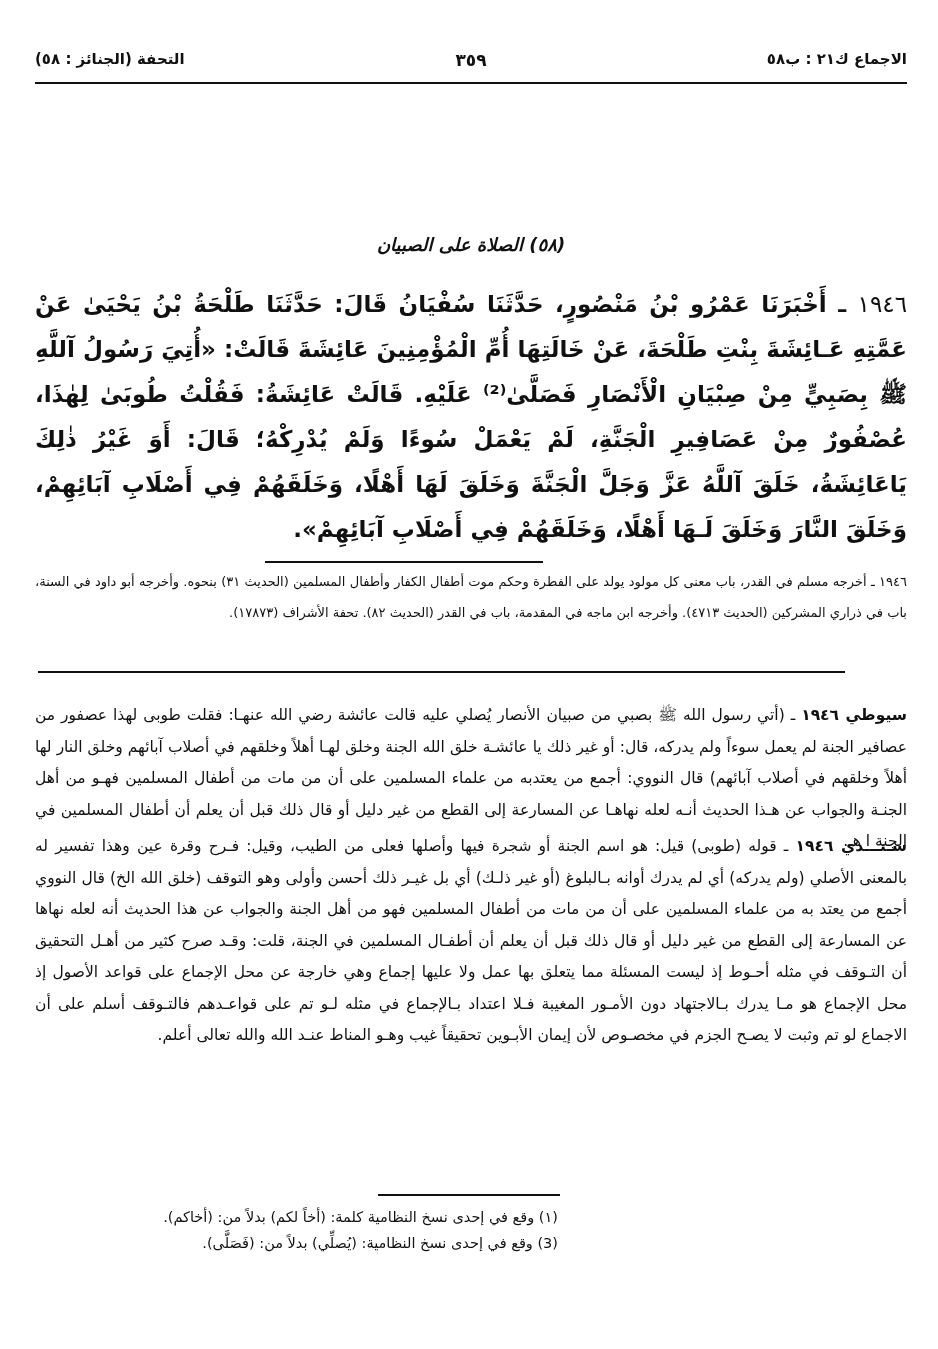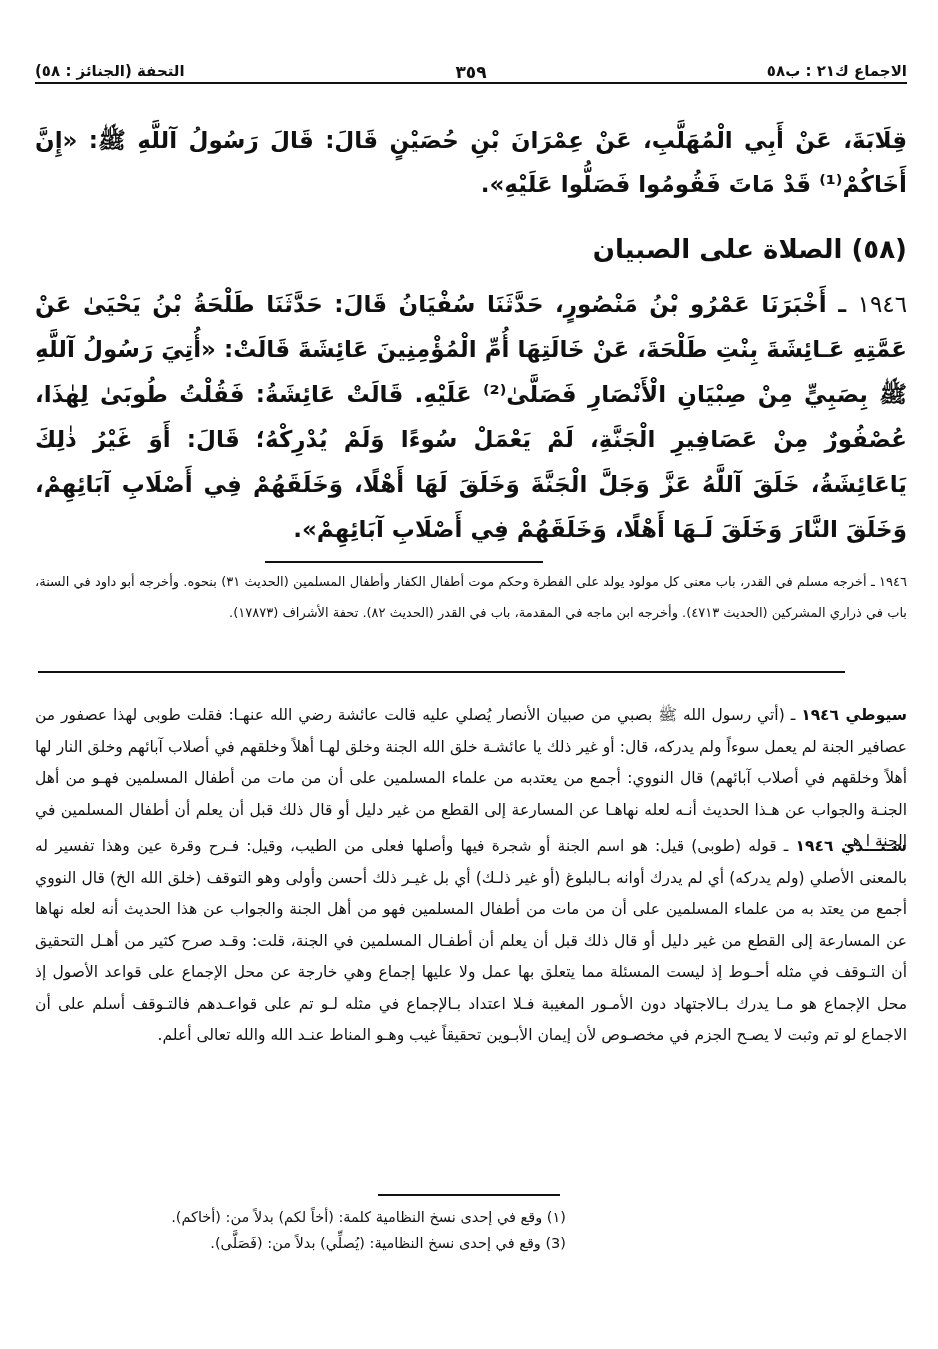--- a/index.html
+++ b/index.html
@@ -4,37 +4,37 @@
   <style>
     html, body { margin: 0; padding: 0; background: #ffffff; }
     body {
       width: 938px; height: 1349px; position: relative; overflow: hidden;
       font-family: "DejaVu Sans", sans-serif; color: #111;
     }
     .page { position: absolute; left: 0; top: 0; width: 938px; height: 1349px; }
 
     
     .header { position: absolute; top: 50px; left: 35px; width: 872px; height: 24px; }
-    .header span { position: absolute; top: 12px; font-size: 15px; font-weight: bold; direction: rtl; white-space: nowrap; }
+    .header span { position: absolute; top: 0; font-size: 15px; font-weight: bold; direction: rtl; white-space: nowrap; }
     .hdr-right { right: 0; }
     .hdr-center { left: 50%; transform: translateX(-50%); font-size: 17px !important; }
     .hdr-left { left: 0; }
     .header-rule { position: absolute; top: 82px; left: 35px; width: 872px; height: 2px; background: #111; }
 
     
     .main-text {
       position: absolute; left: 35px; width: 872px;
       font-size: 23px; font-weight: bold; line-height: 44px;
       text-align: justify; text-align-last: right; direction: rtl;
       font-family: "DejaVu Sans", sans-serif;
     }
     .block-1 { top: 118px; }
     .chapter-title {
-      position: absolute; top: 234px; left: 35px; width: 872px; 
-      font-size: 26px; font-weight: bold; direction: rtl;
+      position: absolute; top: 234px; left: 35px; width: 872px; text-align: center;
+      font-size: 18px; font-weight: bold; direction: rtl; font-style: italic;
     }
     .block-2 { top: 282px; line-height: 45px; }
     .num { font-weight: normal; }
 
     
     .rule-short { position: absolute; height: 2px; background: #111; }
     .rule-takhrij { top: 561px; right: 395px; width: 278px; left: auto; }
     .takhrij {
       position: absolute; top: 566px; left: 35px; width: 872px;
       font-size: 13px; line-height: 31px; text-align: justify; text-align-last: right; direction: rtl;
@@ -46,38 +46,37 @@
       position: absolute; left: 35px; width: 872px;
       font-size: 15.5px; line-height: 31.5px; text-align: justify; text-align-last: right; direction: rtl;
     }
     .comm-suyuti { top: 700px; }
     .comm-sindi { top: 831px; }
     .comm-label { font-weight: bold; }
 
     
     .rule-notes { top: 1194px; right: 378px; width: 182px; }
     .notes {
-      position: absolute; top: 1204px; right: 372px; width: 520px;
+      position: absolute; top: 1204px; right: 380px; width: 520px;
       font-size: 14.5px; line-height: 26px; direction: rtl; text-align: right;
     }
     .note { display: block; white-space: nowrap; }
   </style>
 </head>
 <body>
 
 <div class="page">
 
   <div class="header">
     <span class="hdr-right">الاجماع ك٢١ : ب٥٨</span>
     <span class="hdr-center">٣٥٩</span>
     <span class="hdr-left">التحفة (الجنائز : ٥٨)</span>
   </div>
   <div class="header-rule"></div>
 
-  <div class="main-text block-1">قِلَابَةَ، عَنْ أَبِي الْمُهَلَّبِ، عَنْ عِمْرَانَ بْنِ حُصَيْنٍ قَالَ: قَالَ رَسُولُ آللَّهِ ﷺ: «إِنَّ أَخَاكُمْ⁽¹⁾ قَدْ مَاتَ فَقُومُوا فَصَلُّوا عَلَيْهِ».</div>
 
   <div class="chapter-title">(٥٨) الصلاة على الصبيان</div>
 
   <div class="main-text block-2">
     <span class="num">١٩٤٦</span>
     <span>ـ أَخْبَرَنَا عَمْرُو بْنُ مَنْصُورٍ، حَدَّثَنَا سُفْيَانُ قَالَ: حَدَّثَنَا طَلْحَةُ بْنُ يَحْيَىٰ عَنْ عَمَّتِهِ عَـائِشَةَ بِنْتِ طَلْحَةَ، عَنْ خَالَتِهَا أُمِّ الْمُؤْمِنِينَ عَائِشَةَ قَالَتْ: «أُتِيَ رَسُولُ آللَّهِ ﷺ بِصَبِيٍّ مِنْ صِبْيَانِ الْأَنْصَارِ فَصَلَّىٰ⁽²⁾ عَلَيْهِ. قَالَتْ عَائِشَةُ: فَقُلْتُ طُوبَىٰ لِهٰذَا، عُصْفُورٌ مِنْ عَصَافِيرِ الْجَنَّةِ، لَمْ يَعْمَلْ سُوءًا وَلَمْ يُدْرِكْهُ؛ قَالَ: أَوَ غَيْرُ ذٰلِكَ يَاعَائِشَةُ، خَلَقَ آللَّهُ عَزَّ وَجَلَّ الْجَنَّةَ وَخَلَقَ لَهَا أَهْلًا، وَخَلَقَهُمْ فِي أَصْلَابِ آبَائِهِمْ، وَخَلَقَ النَّارَ وَخَلَقَ لَـهَا أَهْلًا، وَخَلَقَهُمْ فِي أَصْلَابِ آبَائِهِمْ».</span>
   </div>
 
   <div class="rule-short rule-takhrij"></div>
   <div class="takhrij">

